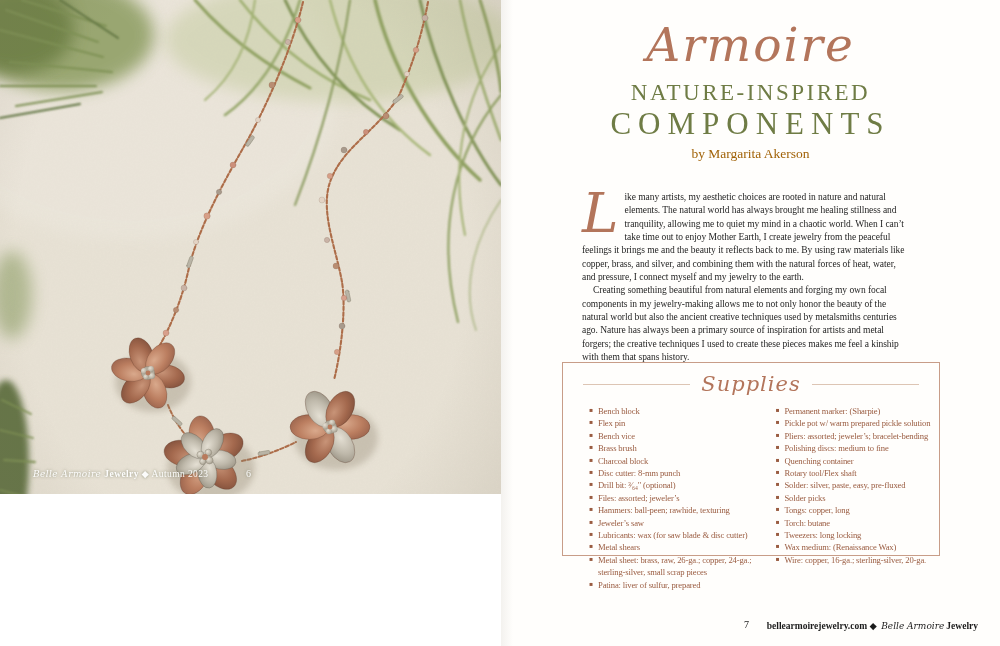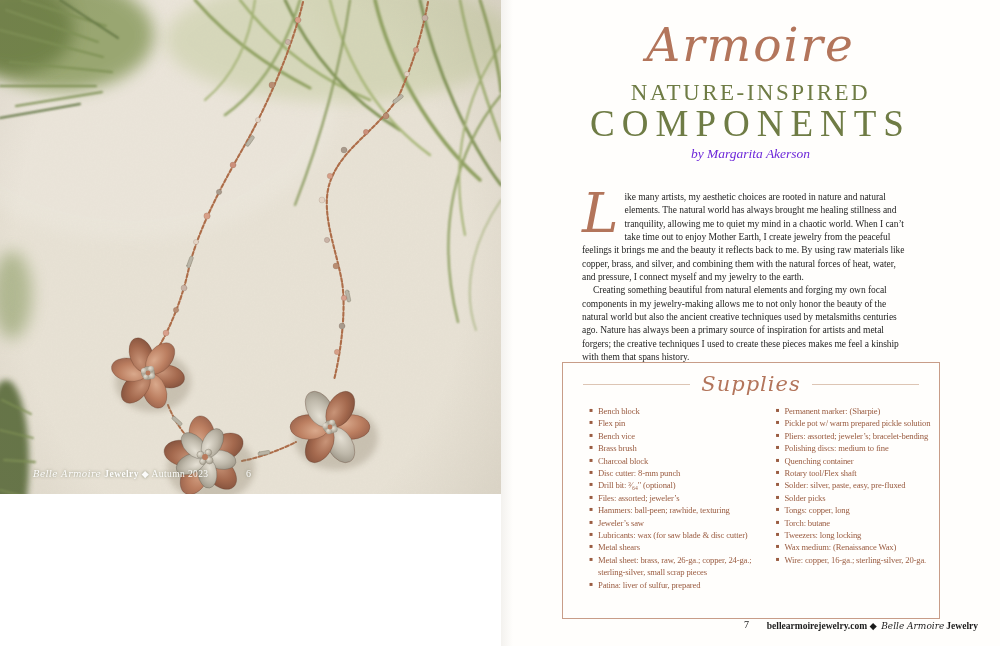--- a/index.html
+++ b/index.html
@@ -28,36 +28,36 @@
     content:""; position:absolute; left:0; top:0; bottom:0; width:12px;
     background:linear-gradient(90deg, rgba(90,80,60,.07), rgba(0,0,0,0)); pointer-events:none;
   }
   .article-header { position:absolute; top:0; left:0; right:0; text-align:center; }
   .title-script {
     margin-top:16px; font-family:"DejaVu Serif", serif; font-style:italic;
     font-size:47px; line-height:58px; color:#b3755b; letter-spacing:2px;
   }
   .title-main { margin-top:4px; color:#6f7c45; font-family:"Liberation Serif", serif; }
   .title-line1 { display:block; font-size:23px; line-height:30px; letter-spacing:2.5px; }
-  .title-line2 { display:block; font-size:37px; line-height:31px; letter-spacing:7px; }
-  .byline { margin-top:7px; font-style:italic; font-size:13.5px; color:#6d28d9; }
+  .title-line2 { display:block; font-size:31px; line-height:31px; letter-spacing:7px; }
+  .byline { margin-top:7px; font-size:13.5px; color:#a16207; }
   .body-text {
     position:absolute; left:81px; top:191px; width:325px;
     font-size:9.5px; line-height:13.35px; color:#1e1e1e; letter-spacing:-.05px;
   }
   .body-text p { margin:0; }
   .body-text p.indent { text-indent:11px; }
   .dropcap {
     float:left; font-family:"DejaVu Serif", serif; font-style:italic;
     font-size:55px; line-height:40px; color:#b3755b; margin:2px 6px 0 0;
   }
   .endmark { font-family:"DejaVu Sans", sans-serif; font-size:7.5px; color:#1e1e1e; margin-left:3px; }
   
   .supplies-box {
-    position:absolute; left:61px; top:362px; width:378px; height:257px;
+    position:absolute; left:61px; top:362px; width:378px; height:194px;
     border:1px solid #c89d88; background:#fffefc; box-sizing:border-box;
   }
   .supplies-head { display:flex; align-items:center; gap:11px; margin:9px 20px 0 20px; }
   .supplies-head .rule { flex:1; height:1px; background:#ddc5b4; }
   .supplies-title {
     font-family:"DejaVu Serif", serif; font-style:italic; font-size:21px;
     color:#b3755b; letter-spacing:1px; line-height:24px;
   }
   .supplies-cols { display:flex; margin:9px 0 0 26px; }
   .supplies-cols ul {

